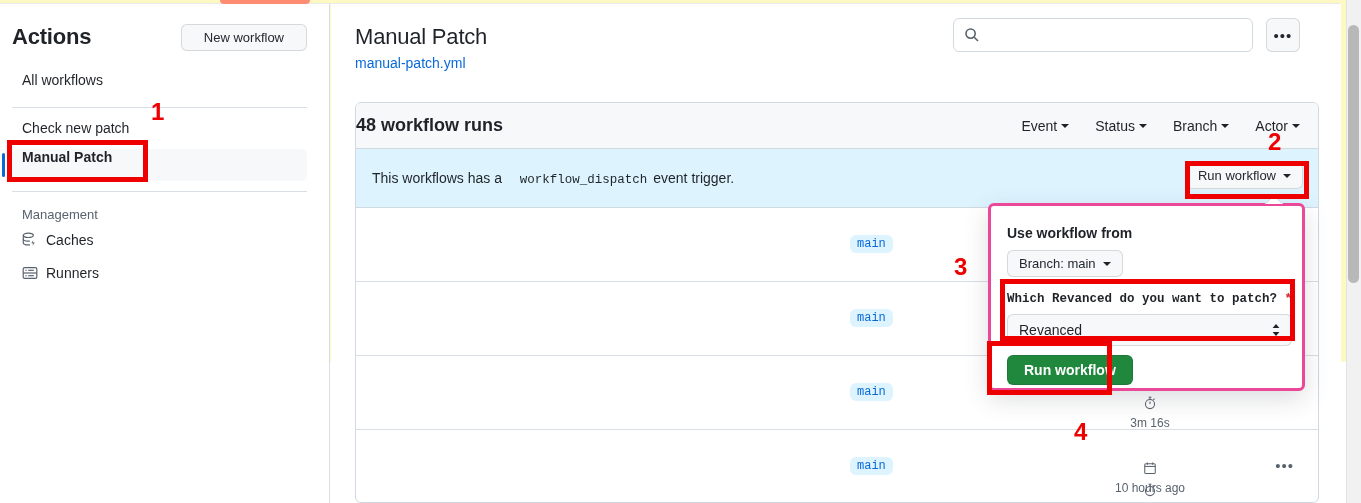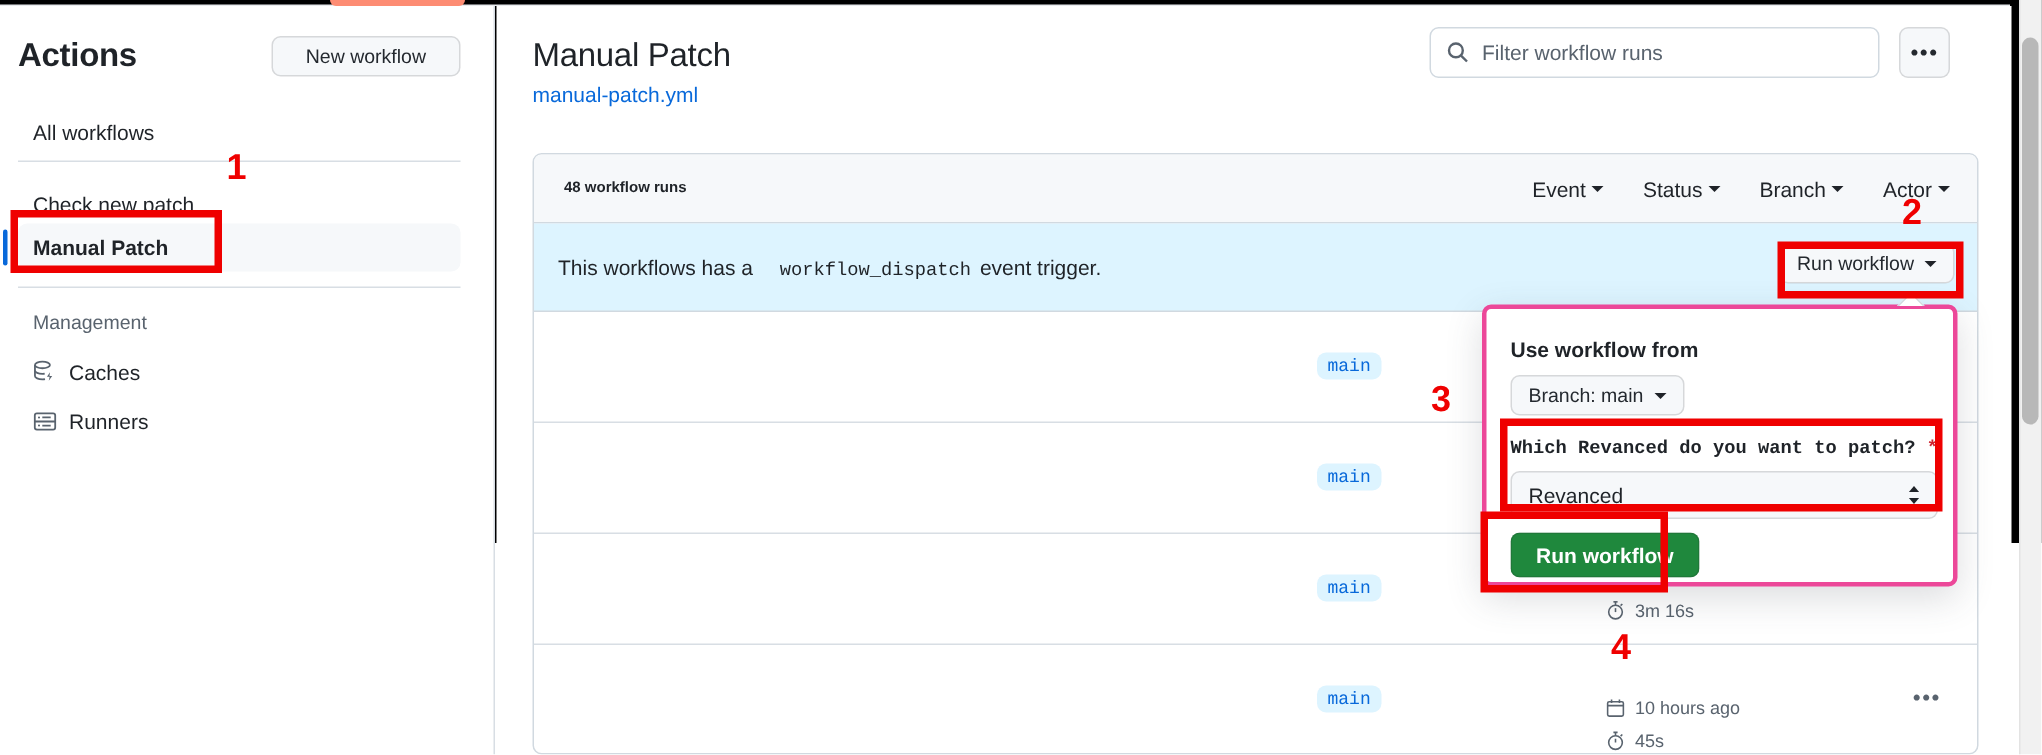--- a/index.html
+++ b/index.html
@@ -2,21 +2,21 @@
 <html><head>
 <meta charset="utf-8">
 <style>
   * { box-sizing: border-box; margin: 0; padding: 0; }
   html, body {
     width: 1361px; height: 503px;
     background: #ffffff;
     font-family: "Liberation Sans", sans-serif;
     overflow: hidden;
   }
-  #root { position: relative; width: 1361px; height: 362px; background:#000000; }
+  #root { position: relative; width: 1361px; height: 362px; background:#fef9c3; }
 
   
   .tab-underline {
     position:absolute; left:220px; top:0px; width:90px; height:4px;
     background:#fd8c73; border-radius:0 0 6px 6px;
   }
   .top-hairline {
     position:absolute; left:0; top:3px; width:1340px; height:1px; background:#e8eaed;
   }
 
@@ -33,21 +33,21 @@
     font-size:22px; font-weight:700; color:#1f2328; letter-spacing:-0.2px;
   }
   .new-wf-btn {
     position:absolute; right:0; top:0;
     padding:5px 22px; font-size:13px; color:#24292f;
     background:#f6f8fa; border:1px solid rgba(31,35,40,0.15); border-radius:6px;
     white-space:nowrap; cursor:pointer;
   }
   .sb-item {
     position:absolute; left:12px; width:295px; height:32px;
-    display:flex; align-items:center; gap:8px;
+    display:flex; gap:8px;
     padding:0 10px; border-radius:6px;
     font-size:14px; color:#1f2328; cursor:pointer;
   }
   .sb-item.all      { top:68px; }
   .sb-item.check    { top:116px; }
   .sb-item.manual   { top:145px; background:#f6f8fa; font-weight:600; }
   .sb-item.caches   { top:228px; }
   .sb-item.runners  { top:261px; }
   .sb-item.manual .active-bar {
     position:absolute; left:-10px; top:4px; width:3px; height:24px;
@@ -96,21 +96,21 @@
 
   
   .runs-box {
     position:absolute; left:24px; top:98px; width:964px; height:401px;
     border:1px solid #d1d9e0; border-radius:6px; background:#fff; overflow:hidden;
   }
   .runs-header {
     position:relative; height:46px; background:#f6f8fa;
     border-bottom:1px solid #d1d9e0; display:flex; align-items:center;
   }
-  .runs-count { margin-left:20px; font-size:10px; font-weight:600; color:#1f2328; }
+  .runs-count { font-size:18px; font-weight:600; color:#1f2328; }
   .filters { position:absolute; right:18px; display:flex; gap:26px; align-items:center; }
   .filter-btn {
     font-size:14px; color:#1f2328; cursor:pointer; display:flex; align-items:center; gap:4px;
   }
   .caret { width:0;height:0;border-left:4px solid transparent;border-right:4px solid transparent;border-top:4px solid #1f2328; display:inline-block; }
 
   
   .dispatch-banner {
     position:relative; height:59px; background:#ddf4ff;
     border-bottom:1px solid #d1d9e0; display:flex; align-items:center;
@@ -127,26 +127,26 @@
     display:flex; align-items:center; gap:7px; cursor:pointer;
   }
 
   
   .run-row { position:relative; height:74px; border-bottom:1px solid #d8dee4; }
   .run-row:last-child { border-bottom:0; }
   .branch-badge {
     position:absolute; left:494px; top:27px;
     background:#ddf4ff; color:#0969da; border-radius:6px;
     font-family:"Liberation Mono", monospace; font-size:12px;
-    padding:2px 7px; cursor:pointer;margin-left:28px;
+    padding:2px 7px; cursor:pointer;
   }
   .meta { position:absolute; right:88px; top:18px; width:160px; }
   .meta-line {
     display:flex; align-items:center; gap:6px;
-    font-size:12px; color:#59636e; height:22px;
+    font-size:12px; color:#59636e; height:22px;flex-direction:column;
   }
   .meta-icon { width:14px; height:14px; flex:0 0 14px; color:#59636e; }
   .row-kebab {
     position:absolute; right:24px; top:28px;
     font-size:15px; color:#59636e; letter-spacing:1px; cursor:pointer; line-height:1;
   }
 
   
   .wf-panel {
     position:absolute; left:988px; top:203px; width:317px; height:188px;
@@ -286,21 +286,20 @@
     <div class="page-title">Manual Patch</div>
     <a class="page-sub">manual-patch.yml</a>
 
     <div class="search-wrap">
       <span class="search-icon">
         <svg viewBox="0 0 16 16" fill="none" stroke="currentColor" stroke-width="1.6">
             <circle cx="6.6" cy="6.6" r="4.6"></circle>
             <line x1="10.2" y1="10.2" x2="14" y2="14"></line>
           </svg>
       </span>
-      <input class="search-input" placeholder="Filter workflow runs" style="">
     </div>
 
     <div class="kebab-btn">•••</div>
 
     <div class="runs-box">
 
       <div class="runs-header">
         <div class="runs-count">48 workflow runs</div>
         <div class="filters">
           <div class="filter-btn">

